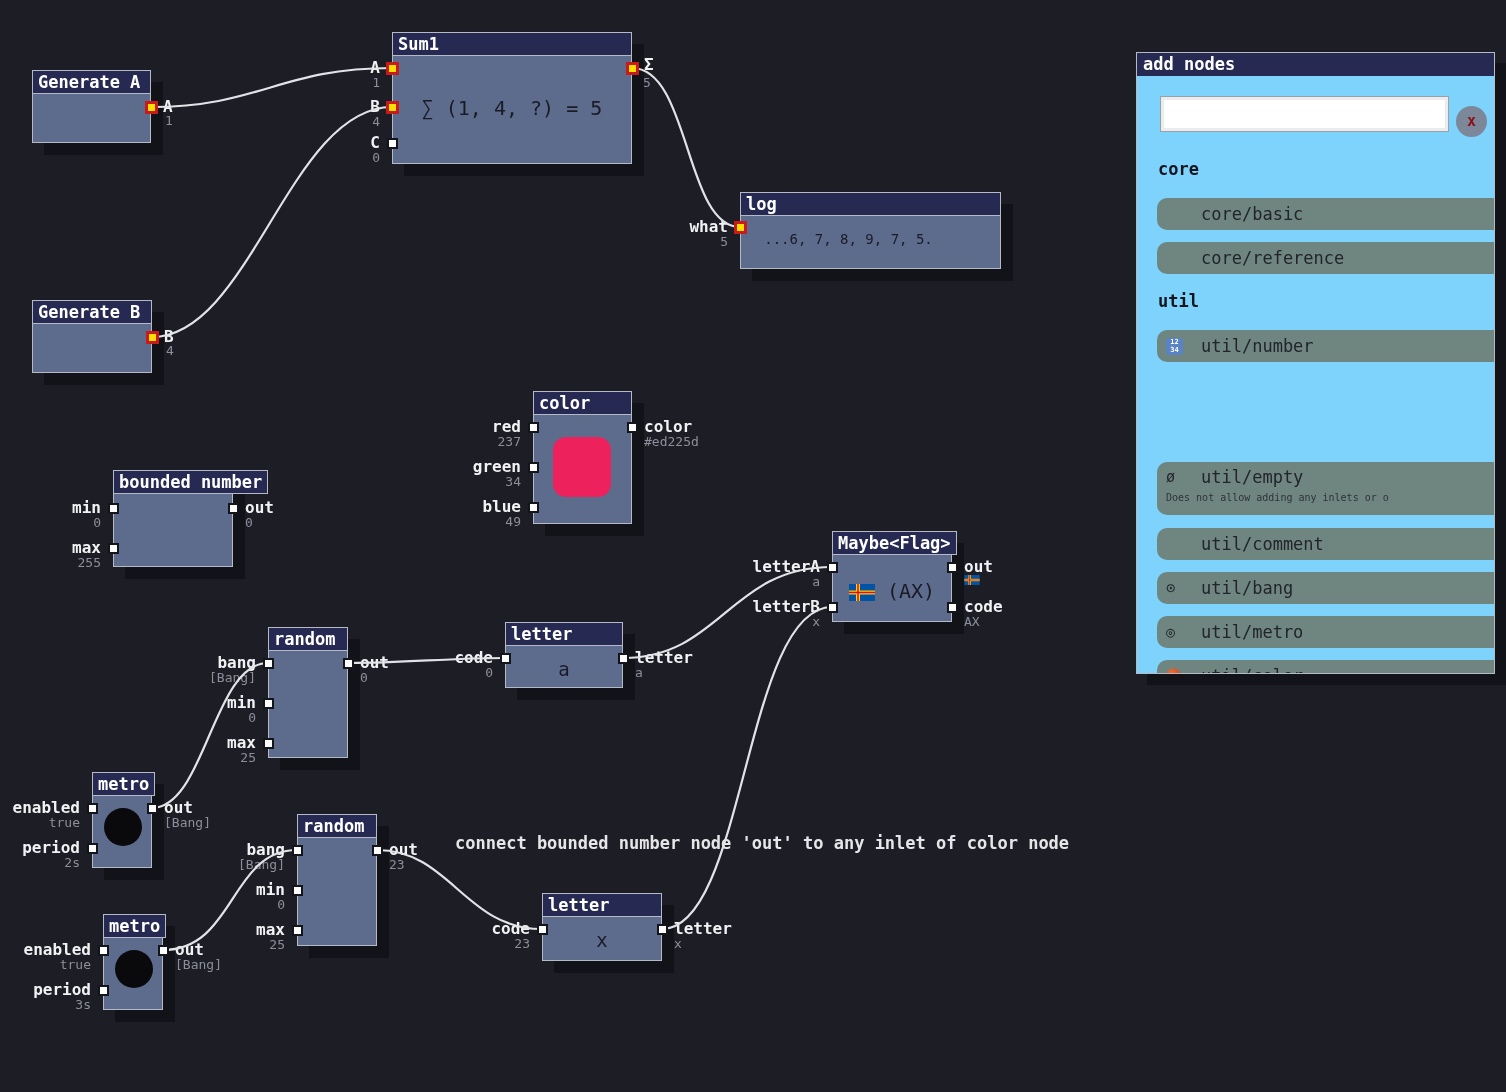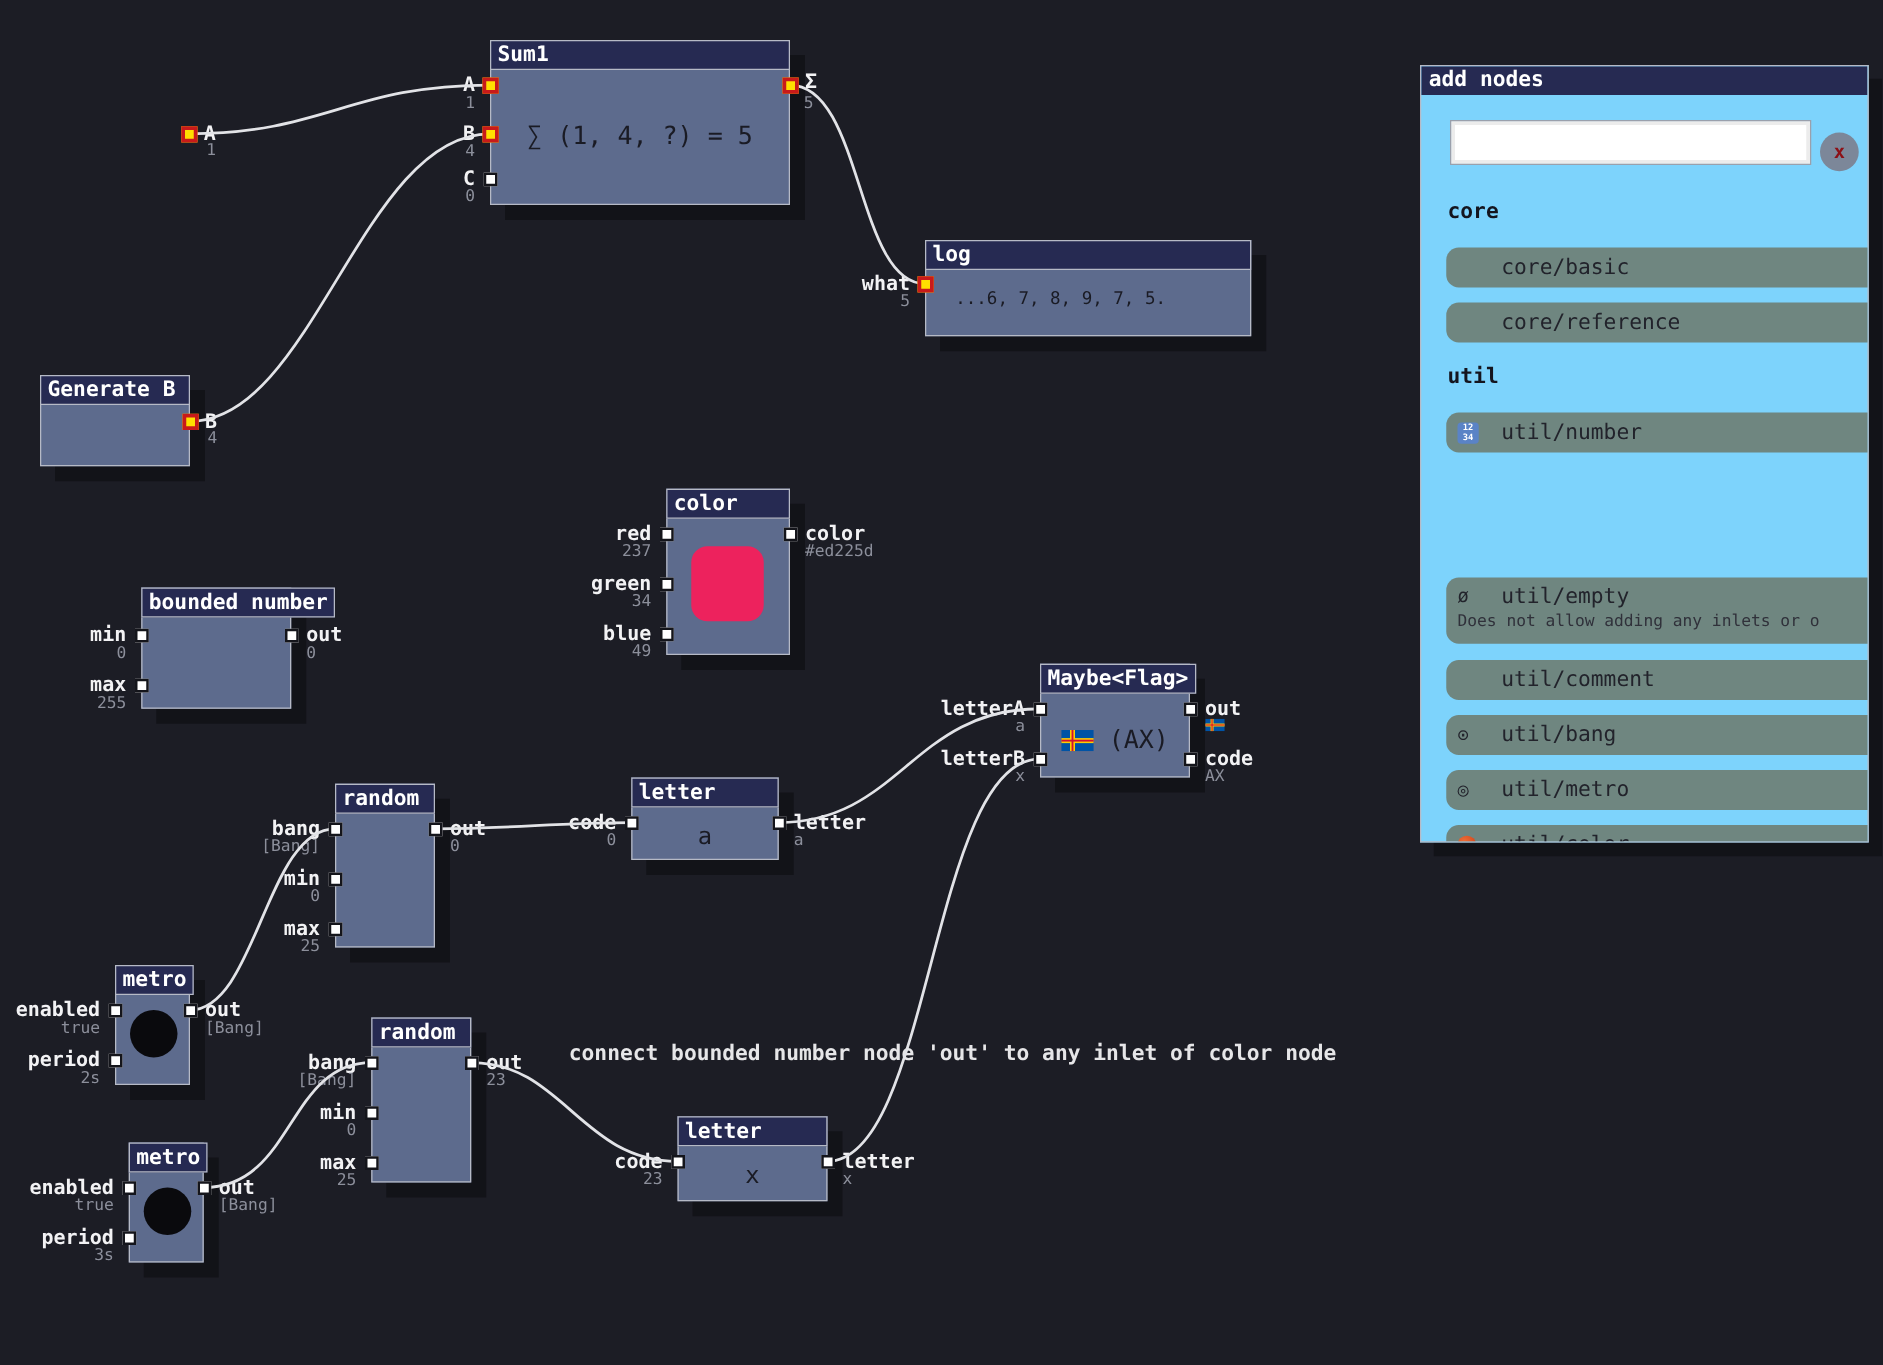--- a/index.html
+++ b/index.html
@@ -35,33 +35,36 @@
          background:#7c8799;color:#8c1016;font-weight:bold;font-size:15px;text-align:center;
          line-height:31px;border:none;font-family:inherit;cursor:pointer;padding:0;}
   .sec-heading{position:absolute;left:21px;color:#14151e;font-weight:bold;font-size:17px;line-height:20px;text-align:center;}
   .pbtn{position:absolute;left:20px;width:352px;height:32px;border-radius:10px;background:#6f8680;
         color:#22232b;font-size:17px;cursor:pointer;}
   .pbtn-label{position:absolute;left:44px;top:0;line-height:32px;white-space:nowrap;}
   .pbtn-icon{position:absolute;left:9px;top:50%;transform:translateY(-50%);font-size:15px;
         line-height:15px;color:#22232b;z-index:2;}
   .pbtn.tall{height:53px;}
   .pbtn.tall .pbtn-label{line-height:30px;}
-  .pbtn-desc{position:absolute;left:9px;top:28px;font-size:13px;line-height:16px;color:#30313a;
+  .pbtn-desc{position:absolute;left:9px;top:28px;font-size:10px;line-height:16px;color:#30313a;
         white-space:nowrap;overflow:hidden;width:304px;}
   .num-icon{width:17px;height:17px;background:#5a83c6;border-radius:3px;display:block;}
   .num-icon::before{content:"12";display:block;color:#fff;font-size:7px;line-height:8px;text-align:center;font-weight:bold;margin-top:1px;}
   .num-icon::after{content:"34";display:block;color:#fff;font-size:7px;line-height:8px;text-align:center;font-weight:bold;}
   .color-icon{width:15px;height:15px;border-radius:50%;display:block;
         background:radial-gradient(circle at 35% 35%, #f07038, #c83a14);}
 </style>
 </head>
 <body>
 
 <div id="canvas">
 
+  <div class="node" style="left:32px;top:70px;width:119px;height:73px">
+    <div class="node-header">Generate A</div>
+  </div>
   <div class="lb" style="left:163px;top:107px">A</div>
   <div class="vl" style="left:165px;top:114px">1</div>
 
   <div class="node" style="left:392px;top:32px;width:240px;height:132px">
     <div class="node-header">Sum1</div>
   </div>
   <div class="body-text" style="left:392px;top:96px;width:240px">∑ (1, 4, ?) = 5</div>
   <div class="lb in" style="left:380px;top:68px">A</div>
   <div class="vl in" style="left:380px;top:76px">1</div>
   <div class="lb in" style="left:380px;top:107px">B</div>

